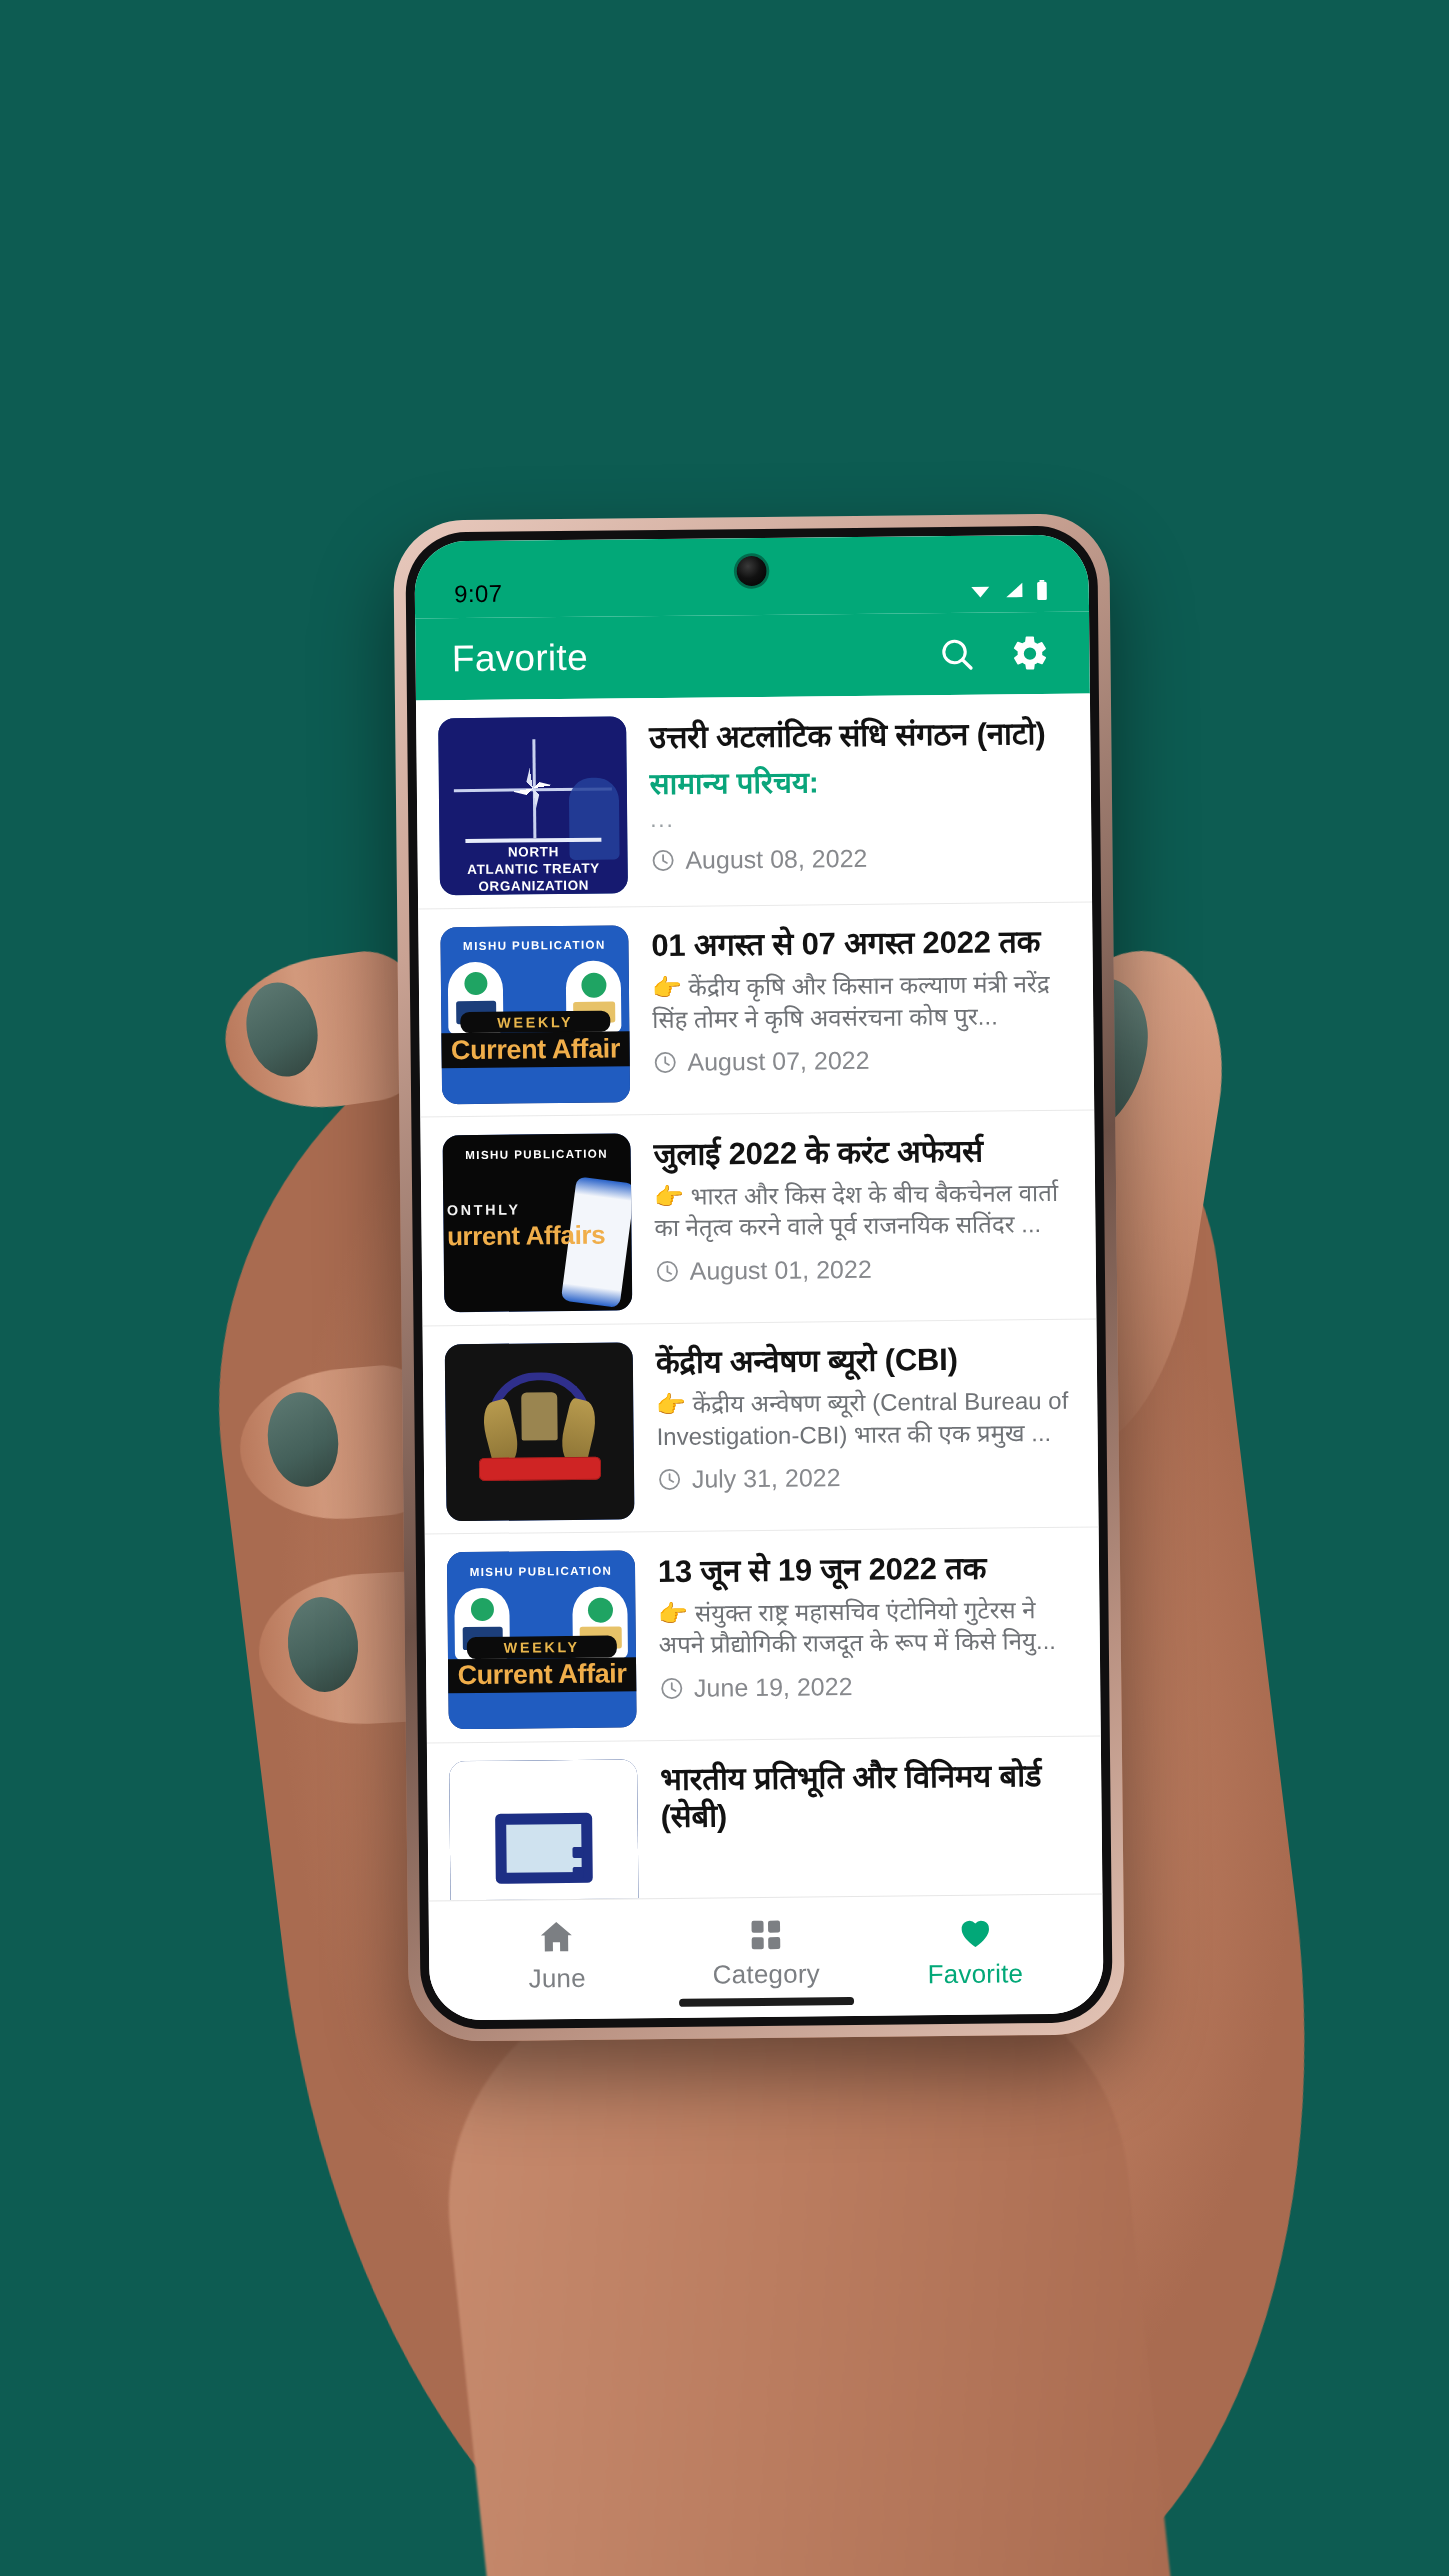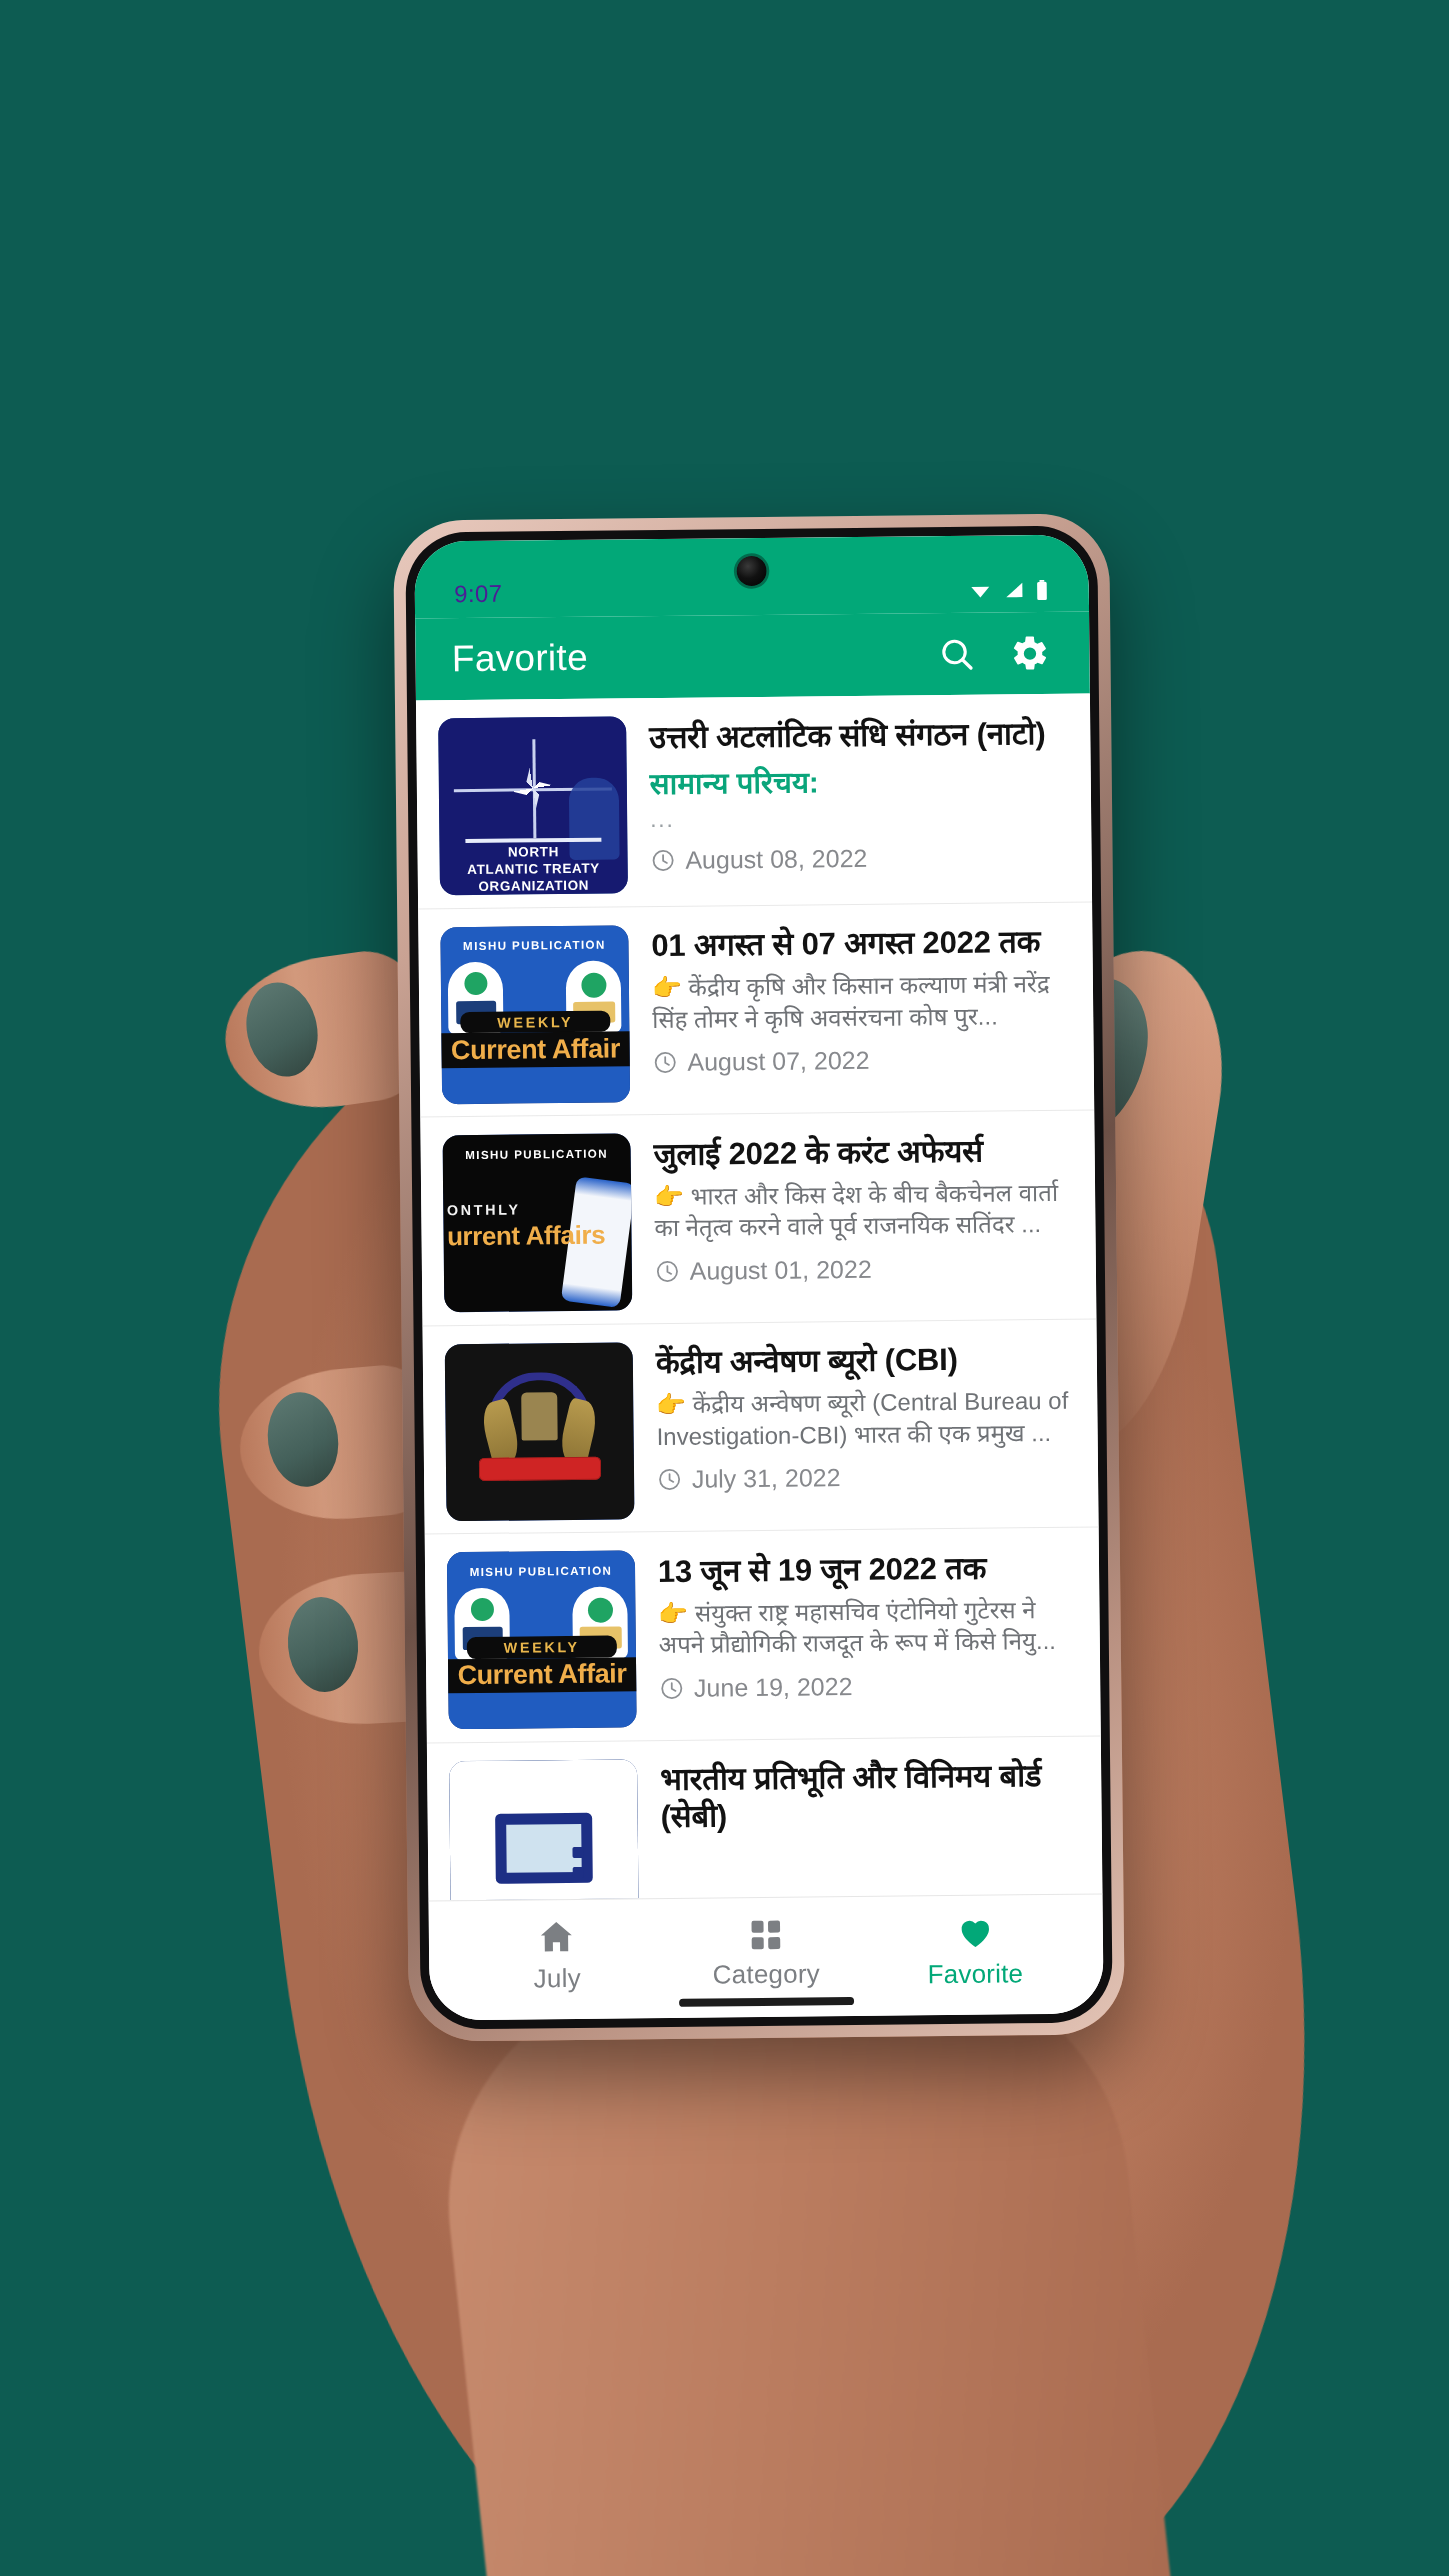--- a/index.html
+++ b/index.html
@@ -95,21 +95,21 @@
 
   
   .statusbar {
     height:77px; flex:0 0 77px;
     background:#02a878;
     display:flex; align-items:flex-end;
     justify-content:space-between;
     padding:0 39px 10.7px 39px;
     position:relative;
   }
-  .sb-time { color:#4c1d95; font-size:24px; letter-spacing:0.4px; }
+  .sb-time { color:#000000; font-size:24px; letter-spacing:0.4px; }
   .sb-icons { display:flex; align-items:center; gap:8px; }
   .punchhole {
     position:absolute;
     left:50%; top:18px; transform:translateX(-50%);
     width:30px; height:30px; border-radius:50%;
     background:radial-gradient(circle at 38% 34%, #3a3a3a 0%, #111 45%, #000 100%);
     box-shadow:0 0 0 2.7px rgba(0,0,0,.35);
   }
 
   
@@ -479,21 +479,21 @@
         </div>
       </div>
 
     </div>
 
     <div class="bottomnav">
       <div class="navitem">
         <svg width="39" height="39" viewBox="0 0 24 24">
           <path fill="#7c7f83" d="M12 3 L2.5 11.2 h2.3 V21 h5.0 v-5.6 h4.4 V21 h5.0 V11.2 h2.3 Z"></path>
         </svg>
-        <div class="navlabel">July</div>
+        <div class="navlabel">June</div>
       </div>
       <div class="navitem">
         <svg width="36" height="36" viewBox="0 0 24 24">
           <rect x="2.5" y="2.5" width="8" height="8" rx="1.4" fill="#7c7f83"></rect>
           <rect x="13.5" y="2.5" width="8" height="8" rx="1.4" fill="#7c7f83"></rect>
           <rect x="2.5" y="13.5" width="8" height="8" rx="1.4" fill="#7c7f83"></rect>
           <rect x="13.5" y="13.5" width="8" height="8" rx="1.4" fill="#7c7f83"></rect>
         </svg>
         <div class="navlabel">Category</div>
       </div>

